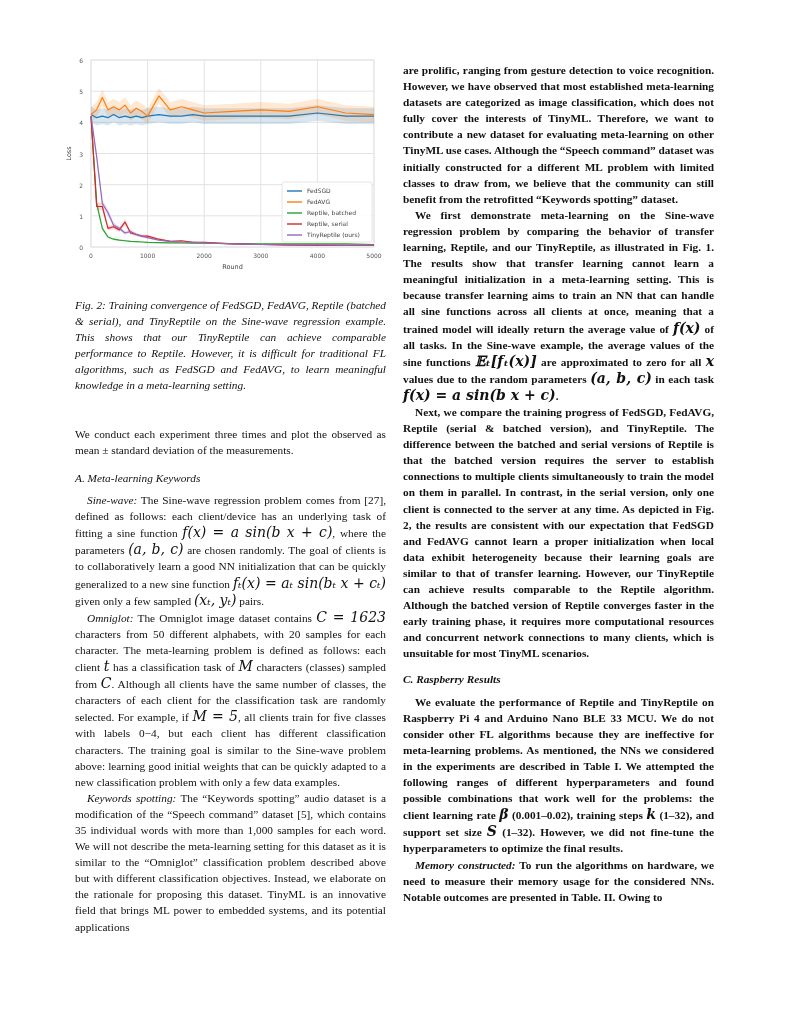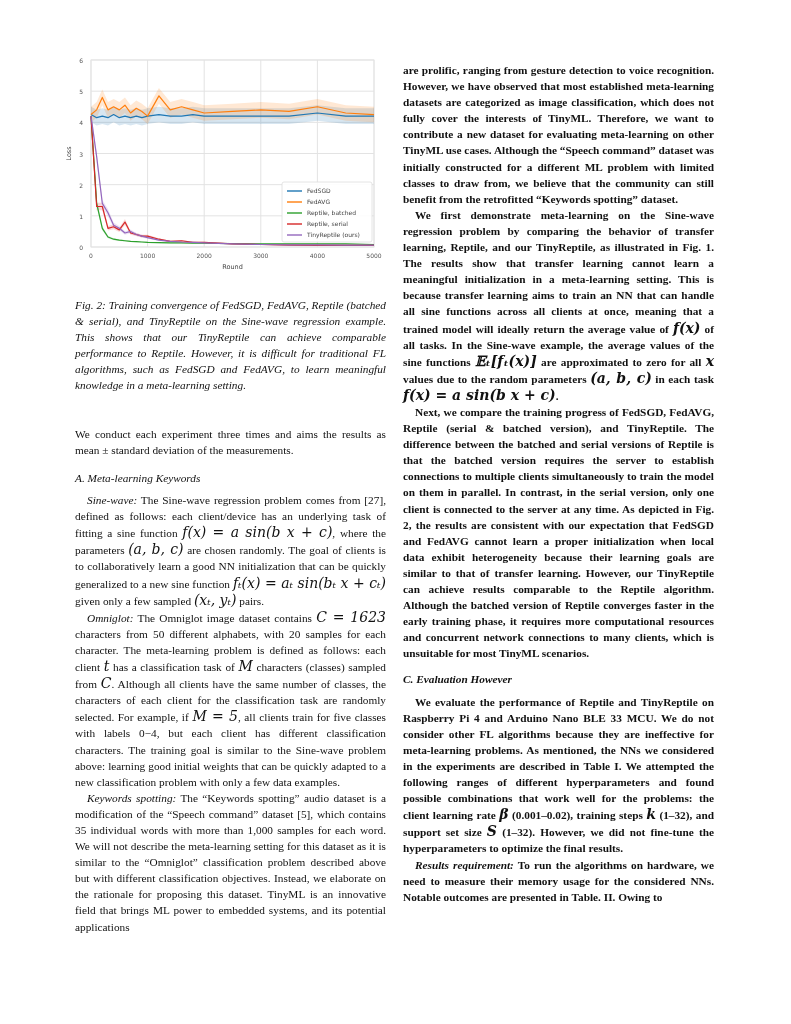--- a/index.html
+++ b/index.html
@@ -75,30 +75,30 @@
       <line x1="227" x2="242" y1="187" y2="187" stroke="#9467bd" stroke-width="1.4"></line>
       <text x="247" y="189.2" font-size="6" fill="#444">TinyReptile (ours)</text>
     </svg>
 </div>
 
 <div class="col left caption">
   <p>Fig. 2: Training convergence of FedSGD, FedAVG, Reptile (batched &amp; serial), and TinyReptile on the Sine-wave regression example. This shows that our TinyReptile can achieve comparable performance to Reptile. However, it is difficult for traditional FL algorithms, such as FedSGD and FedAVG, to learn meaningful knowledge in a meta-learning setting.</p>
 </div>
 
 <div class="col left after-cap">
-  <p>We conduct each experiment three times and aims the results as mean ± standard deviation of the measurements.</p>
+  <p>We conduct each experiment three times and plot the observed as mean ± standard deviation of the measurements.</p>
 </div>
 
 <div class="col left sections-left">
   <p class="sec">A. Meta-learning Keywords</p>
   <p class="indent"><span class="it">Sine-wave:</span><span> The Sine-wave regression problem comes from [27], defined as follows: each client/device has an underlying task of fitting a sine function </span><span class="math">f(x) = a sin(b x + c)</span><span>, where the parameters </span><span class="math">(a, b, c)</span><span> are chosen randomly. The goal of clients is to collaboratively learn a good NN initialization that can be quickly generalized to a new sine function </span><span class="math">fₜ(x) = aₜ sin(bₜ x + cₜ)</span><span> given only a few sampled </span><span class="math">(xₜ, yₜ)</span><span> pairs.</span></p>
   <p class="indent"><span class="it">Omniglot:</span><span> The Omniglot image dataset contains </span><span class="math">C = 1623</span><span> characters from 50 different alphabets, with 20 samples for each character. The meta-learning problem is defined as follows: each client </span><span class="math">t</span><span> has a classification task of </span><span class="math">M</span><span> characters (classes) sampled from </span><span class="math">C</span><span>. Although all clients have the same number of classes, the characters of each client for the classification task are randomly selected. For example, if </span><span class="math">M = 5</span><span>, all clients train for five classes with labels 0−4, but each client has different classification characters. The training goal is similar to the Sine-wave problem above: learning good initial weights that can be quickly adapted to a new classification problem with only a few data examples.</span></p>
   <p class="indent"><span class="it">Keywords spotting:</span><span> The “Keywords spotting” audio dataset is a modification of the “Speech command” dataset [5], which contains 35 individual words with more than 1,000 samples for each word. We will not describe the meta-learning setting for this dataset as it is similar to the “Omniglot” classification problem described above but with different classification objectives. Instead, we elaborate on the rationale for proposing this dataset. TinyML is an innovative field that brings ML power to embedded systems, and its potential applications</span></p>
 </div>
 
 <div class="col right">
   <p>are prolific, ranging from gesture detection to voice recognition. However, we have observed that most established meta-learning datasets are categorized as image classification, which does not fully cover the interests of TinyML. Therefore, we want to contribute a new dataset for evaluating meta-learning on other TinyML use cases. Although the “Speech command” dataset was initially constructed for a different ML problem with limited classes to draw from, we believe that the community can still benefit from the retrofitted “Keywords spotting” dataset.</p>
   <p class="indent"><span>We first demonstrate meta-learning on the Sine-wave regression problem by comparing the behavior of transfer learning, Reptile, and our TinyReptile, as illustrated in Fig. 1. The results show that transfer learning cannot learn a meaningful initialization in a meta-learning setting. This is because transfer learning aims to train an NN that can handle all sine functions across all clients at once, meaning that a trained model will ideally return the average value of </span><span class="math">f(x)</span><span> of all tasks. In the Sine-wave example, the average values of the sine functions </span><span class="math">𝔼ₜ[fₜ(x)]</span><span> are approximated to zero for all </span><span class="math">x</span><span> values due to the random parameters </span><span class="math">(a, b, c)</span><span> in each task </span><span class="math">f(x) = a sin(b x + c)</span><span>.</span></p>
   <p class="indent">Next, we compare the training progress of FedSGD, FedAVG, Reptile (serial &amp; batched version), and TinyReptile. The difference between the batched and serial versions of Reptile is that the batched version requires the server to establish connections to multiple clients simultaneously to train the model on them in parallel. In contrast, in the serial version, only one client is connected to the server at any time. As depicted in Fig. 2, the results are consistent with our expectation that FedSGD and FedAVG cannot learn a proper initialization when local data exhibit heterogeneity because their learning goals are similar to that of transfer learning. However, our TinyReptile can achieve results comparable to the Reptile algorithm. Although the batched version of Reptile converges faster in the early training phase, it requires more computational resources and concurrent network connections to many clients, which is unsuitable for most TinyML scenarios.</p>
-  <p class="sec" style="margin-top:10px !important;">C. Evaluation However</p>
+  <p class="sec" style="margin-top:10px !important;">C. Raspberry Results</p>
   <p class="indent"><span>We evaluate the performance of Reptile and TinyReptile on Raspberry Pi 4 and Arduino Nano BLE 33 MCU. We do not consider other FL algorithms because they are ineffective for meta-learning problems. As mentioned, the NNs we considered in the experiments are described in Table I. We attempted the following ranges of different hyperparameters and found possible combinations that work well for the problems: the client learning rate </span><span class="math">β</span><span> (0.001–0.02), training steps </span><span class="math">k</span><span> (1–32), and support set size </span><span class="math">S</span><span> (1–32). However, we did not fine-tune the hyperparameters to optimize the final results.</span></p>
-  <p class="indent"><span class="it">Results requirement:</span><span> To run the algorithms on hardware, we need to measure their memory usage for the considered NNs. Notable outcomes are presented in Table. II. Owing to</span></p>
+  <p class="indent"><span class="it">Memory constructed:</span><span> To run the algorithms on hardware, we need to measure their memory usage for the considered NNs. Notable outcomes are presented in Table. II. Owing to</span></p>
 </div>
 
 </body></html>

